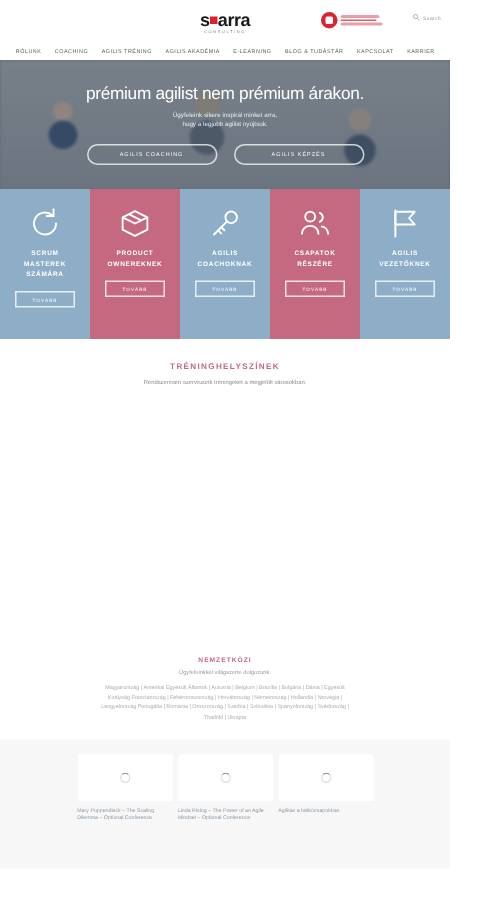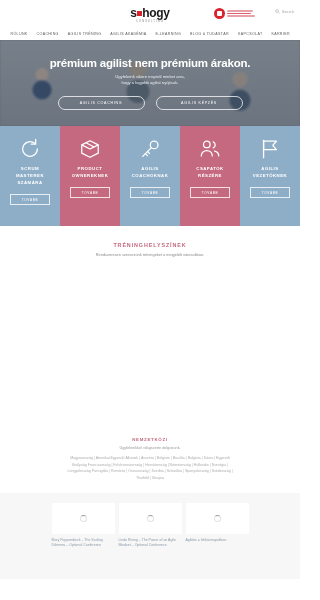--- a/index.html
+++ b/index.html
@@ -42,21 +42,21 @@
       radial-gradient(circle at 14% 40%, #e8c6ae 0 6px, transparent 7px),
       radial-gradient(circle at 46% 34%, #c8b199 0 8px, transparent 9px),
       radial-gradient(circle at 46% 60%, #5f6b78 0 11px, transparent 12px),
       radial-gradient(circle at 80% 46%, #d8bda4 0 7px, transparent 8px),
       radial-gradient(circle at 80% 70%, #43566f 0 10px, transparent 11px),
       linear-gradient(#b9bcc0, #9fa3a9);
     filter:blur(1.2px);
   }
   .hero-ovl { position:absolute; inset:0; background:rgba(60,72,88,0.52); }
   .hero-inner { position:relative; z-index:2; height:100%; display:flex; flex-direction:column; align-items:center; justify-content:center; }
-  .hero-title { color:#fff; font-size:11.5px; font-weight:bold; letter-spacing:-0.2px; }
+  .hero-title { color:#fff; font-size:11.5px; font-weight:normal; letter-spacing:-0.2px; }
   .hero-sub { color:#e9ecef; font-size:4.2px; line-height:1.55; text-align:center; margin-top:5px; }
   .hero-btns { display:flex; gap:11px; margin-top:9px; }
   .hero-btn { border:1px solid rgba(255,255,255,0.75); border-radius:9px; color:#fff; font-size:3.6px; letter-spacing:0.7px; padding:4px 0; width:87px; text-align:center; cursor:pointer; }
 
   
   .cards { display:flex; height:100px; }
   .card { flex:1; display:flex; flex-direction:column; align-items:center; padding-top:10px; }
   .card.blue { background:#8eaec8; }
   .card.red  { background:#c4697f; }
   .card-icon { height:26px; display:flex; align-items:center; justify-content:center; }
@@ -89,21 +89,21 @@
 
 <div class="page">
 
   <div class="header">
     <div class="topbar">
 
       <div class="logo">
         <div class="logo-main">
             <span>s</span>
             <span class="logo-sq"></span>
-            <span>hogy</span>
+            <span>arra</span>
           </div>
         <div class="logo-sub">CONSULTING</div>
       </div>
 
       <div class="cert">
         <div class="cert-seal"></div>
         <div class="cert-lines">
           <span></span>
           <span></span>
           <span></span>

